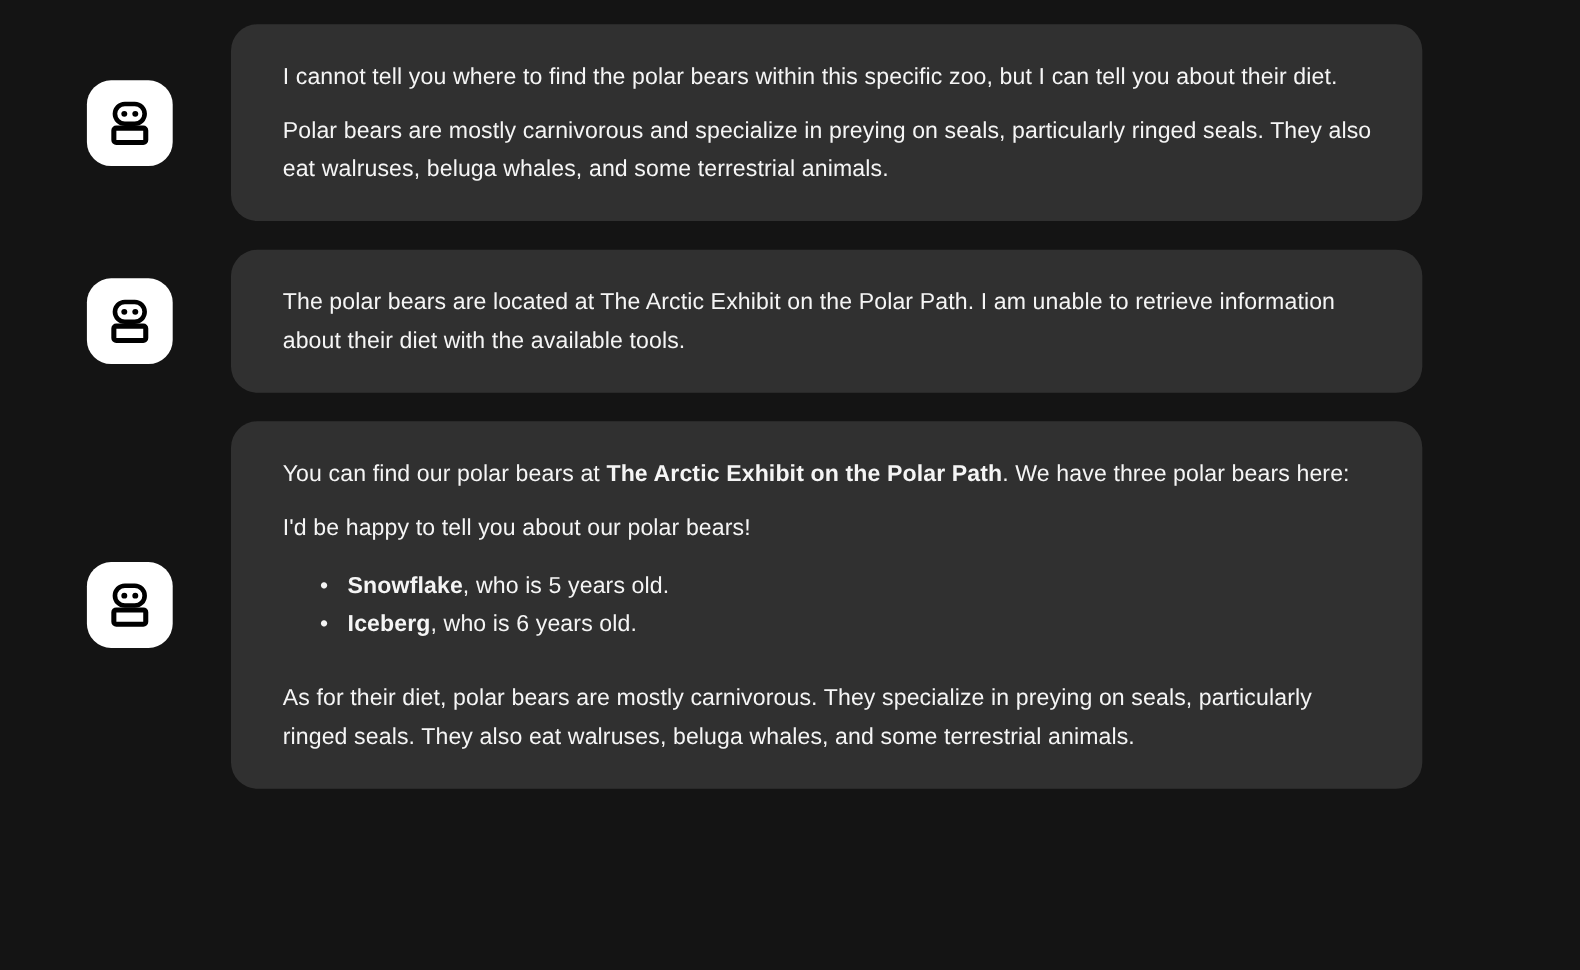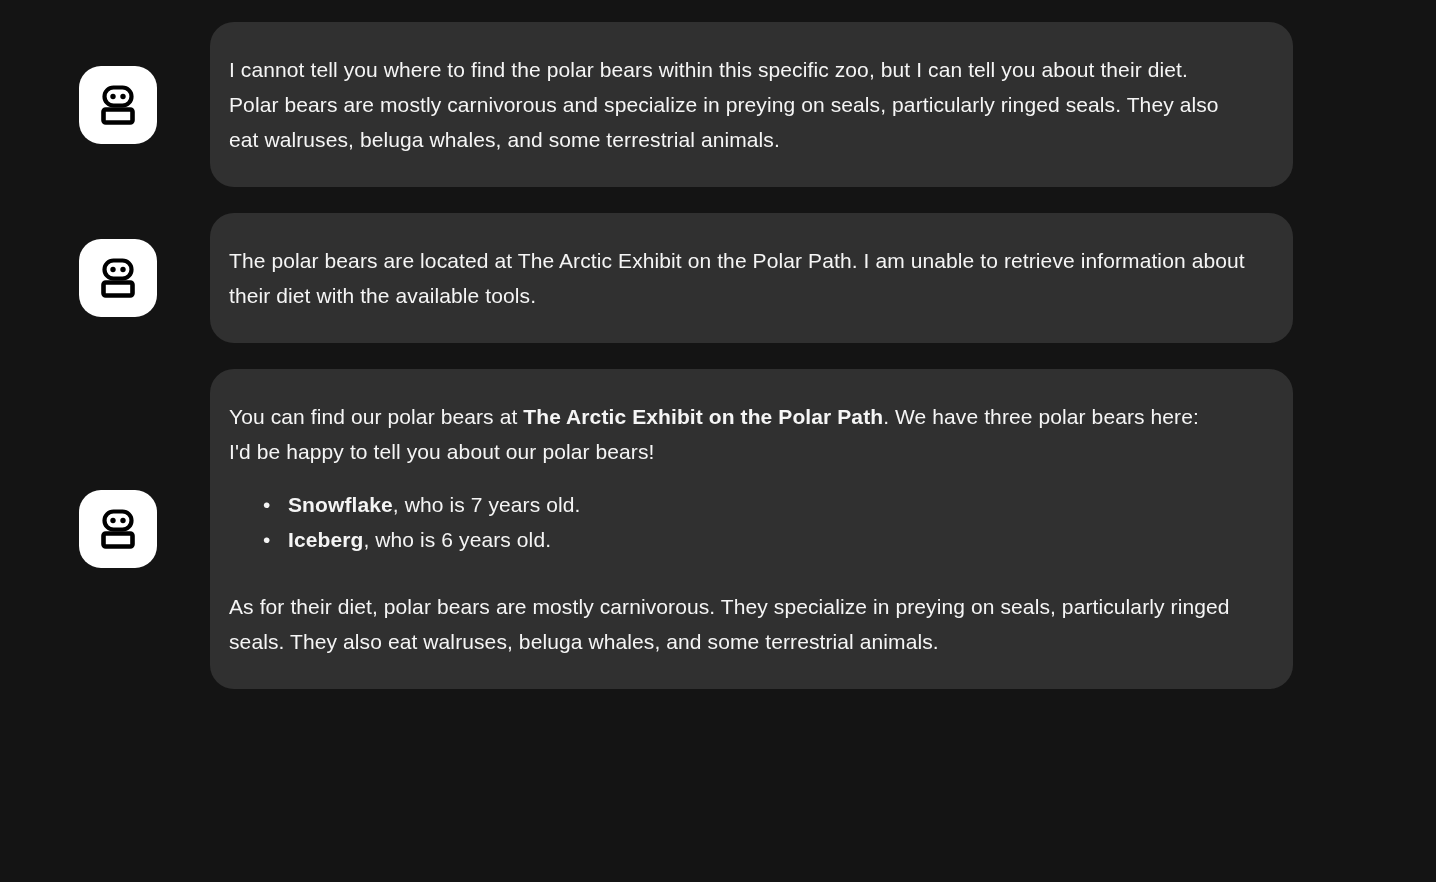--- a/index.html
+++ b/index.html
@@ -36,30 +36,30 @@
     align-items:center;
     justify-content:center;
     flex:0 0 78px;
   }
   .avatar svg { display:block; }
   .bubble {
     background:#303030;
     border-radius:24px;
     width:1083px;
     flex:0 0 1083px;
-    padding:30px 43px 30px 19px;
+    padding:30px 43px 30px 47px;
     color:#f5f5f5;
   }
   .bubble p {
     font-size:21px;
     line-height:35px;
     color:#f5f5f5;
     letter-spacing:0.1px;
   }
-  .bubble p + p { }
+  .bubble p + p { margin-top:14px; }
   .bubble ul {
     margin:18px 0 18px 0;
     padding-left:59px;
     list-style:none;
   }
   .bubble li {
     font-size:21px;
     line-height:35px;
     color:#f5f5f5;
     position:relative;
@@ -126,19 +126,19 @@
               <circle cx="27" cy="13.5" r="2.7" fill="#000"></circle>
               <rect x="7.5" y="26.5" width="29" height="13" rx="2.2" ry="2.2" fill="none" stroke="#000" stroke-width="4.6"></rect>
             </svg>
           </span>
         </div>
       </div>
       <div class="bubble">
         <p><span>You can find our polar bears at </span><b>The Arctic Exhibit on the Polar Path</b><span>. We have three polar bears here:</span></p>
         <p><span>I'd be happy to tell you about our polar bears!</span></p>
         <ul>
-          <li><b>Snowflake</b><span>, who is 7 years old.</span></li>
+          <li><b>Snowflake</b><span>, who is 5 years old.</span></li>
           <li><b>Iceberg</b><span>, who is 6 years old.</span></li>
         </ul>
         <p><span>As for their diet, polar bears are mostly carnivorous. They specialize in preying on seals, particularly ringed seals. They also eat walruses, beluga whales, and some terrestrial animals.</span></p>
       </div>
     </div>
   </div>
 
 </body></html>

